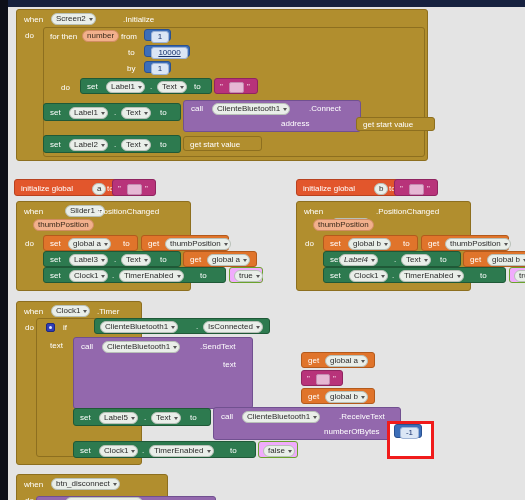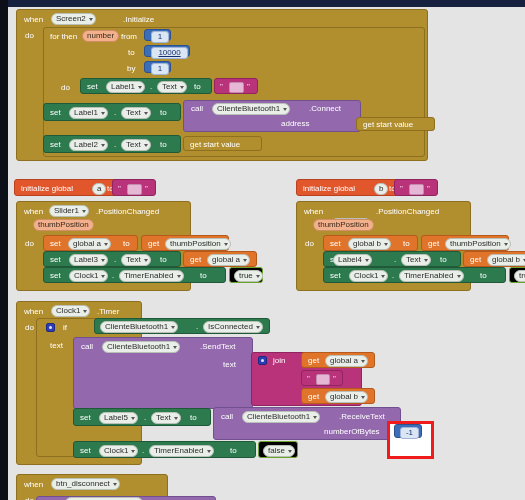--- a/index.html
+++ b/index.html
@@ -18,21 +18,21 @@
   .canvas{position:absolute;left:8px;top:7px;width:517px;height:493px;background:#e4e4e4;overflow:hidden;}
 
   
   .blk{position:absolute;box-sizing:border-box;border-radius:3px;}
   .ctrl{background:#b18e2e;border:1px solid #8d6f1f;}
   .set{background:#2d7a4f;border:1px solid #1f5937;}           
   .getv{background:#e0742b;border:1px solid #b35a1c;}          
   .txt{background:#b8337a;border:1px solid #8f2460;}           
   .call{background:#9368ad;border:1px solid #715090;}          
   .math{background:#3c6eb8;border:1px solid #2a5190;}          
-  .logic{background:#000000;border:1px solid #6ba32c;}         
+  .logic{background:#f0abfc;border:1px solid #6ba32c;}         
   .init{background:#e2562c;border:1px solid #b8411f;}
 
   .lbl{position:absolute;color:#fff;white-space:nowrap;line-height:1;font-size:8px;}
 
   
   .fld{position:absolute;background:#e9eee9;border:1px solid #b8c0b8;border-radius:6px;
        color:#2b2b2b;white-space:nowrap;line-height:1;font-size:8px;
        padding:1px 9px 1px 4px;box-sizing:border-box;}
   .fld:after{content:"";position:absolute;right:2px;top:50%;margin-top:-1px;
        border-left:2px solid transparent;border-right:2px solid transparent;
@@ -146,21 +146,21 @@
       <span class="lbl" style="left:92px;top:5px;">to</span>
     </div>
     <div class="blk txt" style="left:104px;top:172px;width:44px;height:17px;">
       <span class="quote" style="left:5px;top:5px;">"</span>
       <span class="strfield" style="left:14px;top:4px;width:13px;height:9px;"></span>
       <span class="quote" style="left:32px;top:5px;">"</span>
     </div>
 
     <div class="blk ctrl" style="left:8px;top:194px;width:175px;height:90px;">
       <span class="lbl" style="left:7px;top:6px;">when</span>
-      <span class="fld" style="left:32px;top:3px;text-align:right;">Slider1</span>
+      <span class="fld" style="left:48px;top:3px;text-align:right;">Slider1</span>
       <span class="lbl" style="left:79px;top:6px;">.PositionChanged</span>
       <span class="pill" style="left:16px;top:17px;">thumbPosition</span>
       <span class="lbl" style="left:8px;top:38px;">do</span>
 
       <div class="blk getv" style="left:26px;top:33px;width:95px;height:16px;">
         <span class="lbl" style="left:6px;top:4px;">set</span>
         <span class="fld" style="left:24px;top:2px;">global a</span>
         <span class="lbl" style="left:79px;top:4px;">to</span>
       </div>
       <div class="blk getv" style="left:124px;top:33px;width:88px;height:16px;">
@@ -215,21 +215,21 @@
         <span class="fld" style="left:24px;top:2px;">global b</span>
         <span class="lbl" style="left:79px;top:4px;">to</span>
       </div>
       <div class="blk getv" style="left:124px;top:33px;width:88px;height:16px;">
         <span class="lbl" style="left:6px;top:4px;">get</span>
         <span class="fld" style="left:23px;top:2px;">thumbPosition</span>
       </div>
 
       <div class="blk set" style="left:26px;top:49px;width:138px;height:16px;">
         <span class="lbl" style="left:6px;top:4px;">set</span>
-        <span class="fld" style="left:9px;top:2px;">Label4</span>
+        <span class="fld" style="left:15px;top:2px;font-style:italic;">Label4</span>
         <span class="lbl" style="left:70px;top:4px;">.</span>
         <span class="fld" style="left:77px;top:2px;">Text</span>
         <span class="lbl" style="left:116px;top:4px;">to</span>
       </div>
       <div class="blk getv" style="left:166px;top:49px;width:74px;height:16px;">
         <span class="lbl" style="left:6px;top:4px;">get</span>
         <span class="fld" style="left:23px;top:2px;">global b</span>
       </div>
 
       <div class="blk set" style="left:26px;top:65px;width:183px;height:16px;">
@@ -263,24 +263,20 @@
       <span class="fld" style="left:108px;top:2px;">IsConnected</span>
     </div>
 
     <div class="blk call" style="left:65px;top:330px;width:180px;height:72px;">
       <span class="lbl" style="left:7px;top:5px;">call</span>
       <span class="fld" style="left:28px;top:3px;">ClienteBluetooth1</span>
       <span class="lbl" style="left:126px;top:5px;">.SendText</span>
       <span class="lbl" style="left:149px;top:23px;">text</span>
     </div>
 
-    <div class="blk txt" style="left:243px;top:345px;width:111px;height:54px;">
-      <span class="gear" style="left:6px;top:3px;"></span>
-      <span class="lbl" style="left:21px;top:4px;">join</span>
-    </div>
     <div class="blk getv" style="left:293px;top:345px;width:74px;height:16px;">
       <span class="lbl" style="left:6px;top:4px;">get</span>
       <span class="fld" style="left:23px;top:2px;">global a</span>
     </div>
     <div class="blk txt" style="left:293px;top:363px;width:42px;height:16px;">
       <span class="quote" style="left:5px;top:4px;">"</span>
       <span class="strfield" style="left:14px;top:3px;width:12px;height:9px;"></span>
       <span class="quote" style="left:31px;top:4px;">"</span>
     </div>
     <div class="blk getv" style="left:293px;top:381px;width:74px;height:16px;">

